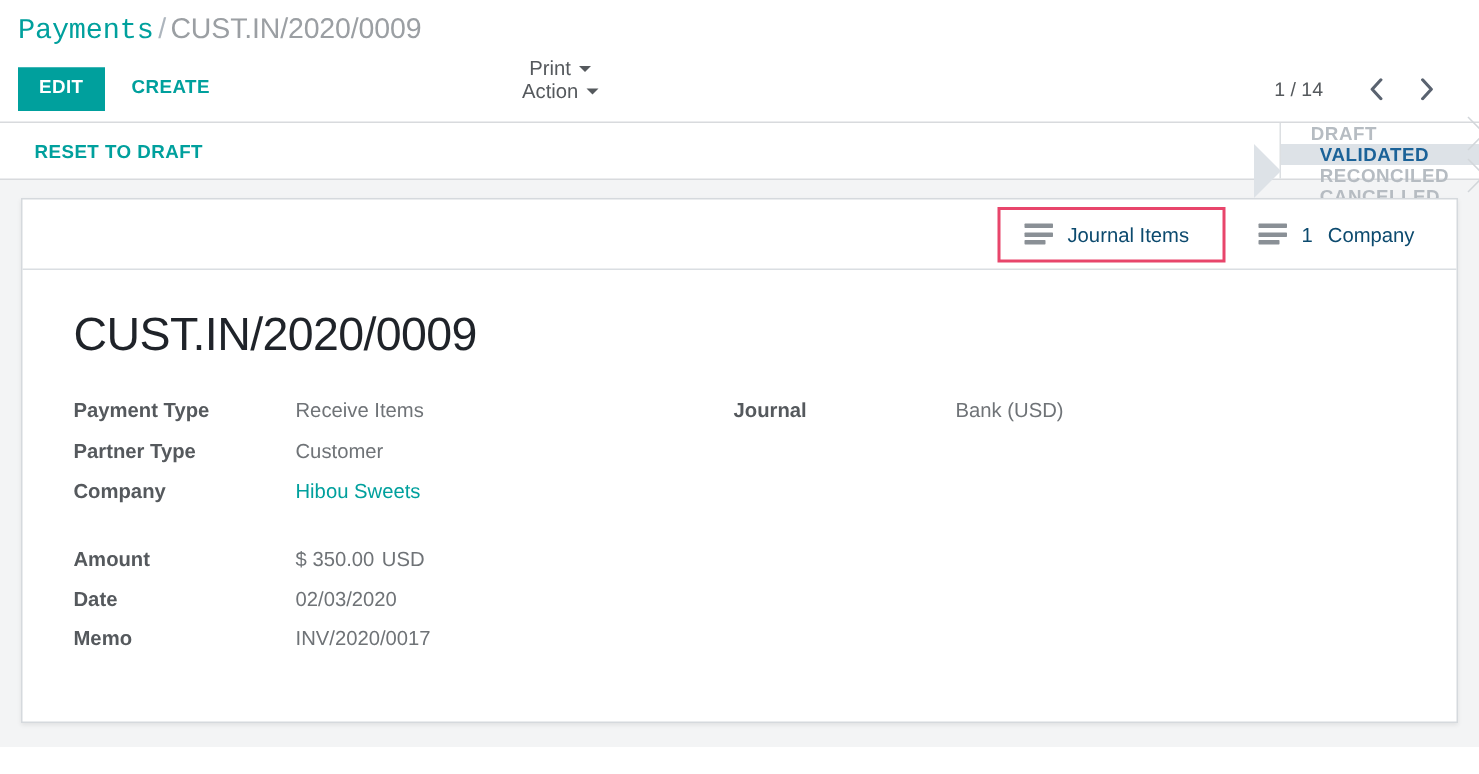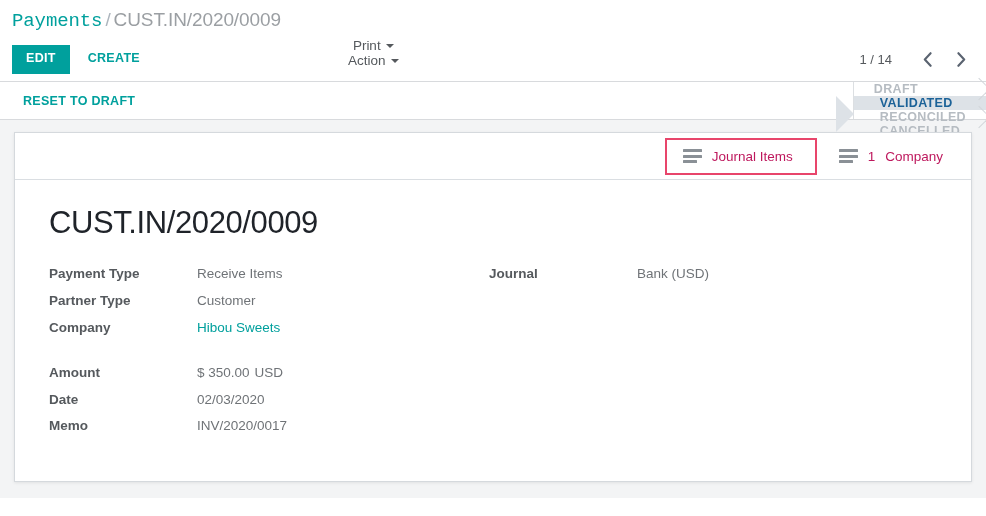--- a/index.html
+++ b/index.html
@@ -96,21 +96,21 @@
     width: 0; height: 0;
     margin-left: 5px;
     vertical-align: middle;
     border-left: 4px solid transparent;
     border-right: 4px solid transparent;
     border-top: 4px solid #55595d;
   }
 
   .pager {
     position: absolute;
-    right: 14px;
+    right: 24px;
     top: 0;
     height: 43px;
     display: flex;
     align-items: center;
     gap: 12px;
   }
   .pager-count {
     font-size: 13px;
     color: #55595d;
     margin-right: 12px;
@@ -235,21 +235,21 @@
     padding-right: 12px;
     position: relative;
   }
   .smart-btn {
     display: flex;
     align-items: center;
     gap: 10px;
     padding: 8px 16px;
     cursor: pointer;
     font-size: 13.5px;
-    color: #be185d;
+    color: #0c4a6e;
     white-space: nowrap;
   }
   .smart-btn.annotated {
     outline: 2px solid #e8456b;
     outline-offset: 0;
     padding: 9px 22px 9px 16px;
     margin-right: 8px;
   }
   .bars-icon {
     display: inline-flex;

